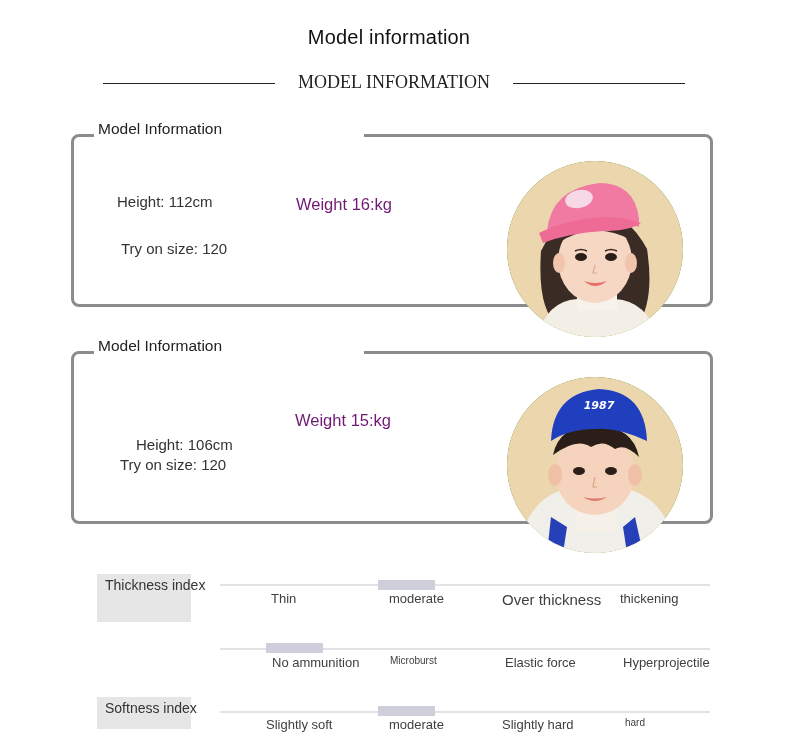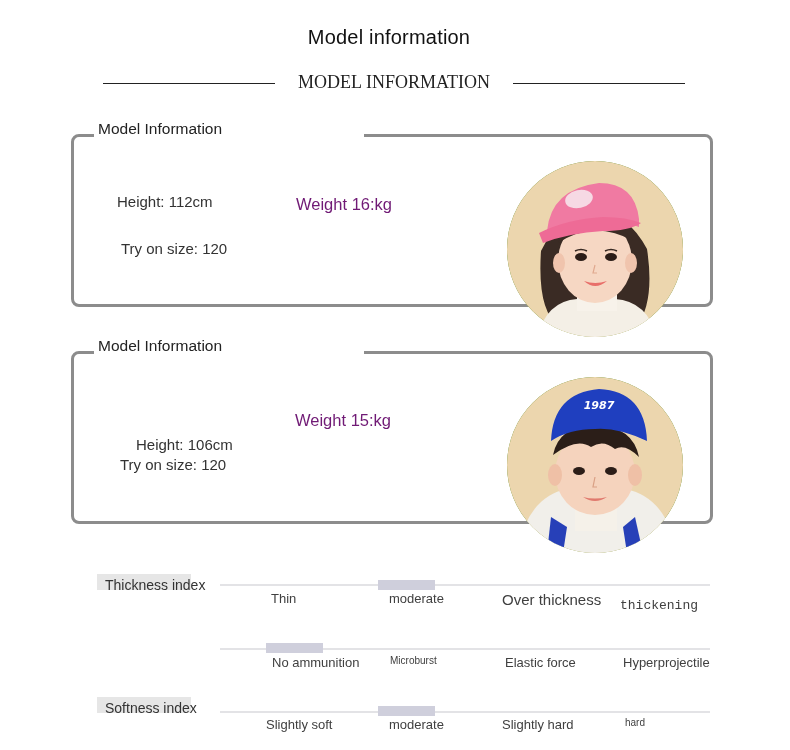--- a/index.html
+++ b/index.html
@@ -38,21 +38,21 @@
     .avatar {
       position: absolute; width: 176px; height: 176px; border-radius: 50%;
       background: #4d7c0f; overflow: hidden;
     }
     .avatar-1 { left: 507px; top: 161px; }
     .avatar-2 { left: 507px; top: 377px; }
     .avatar svg { width: 176px; height: 176px; display: block; }
 
     .index-row { position: absolute; left: 95px; width: 615px; height: 36px; }
     .index-label {
-      position: absolute; left: 2px; top: 0; width: 94px; height: 16px; background: #e6e6e6;
+      position: absolute; left: 2px; top: 0; width: 94px; height: 48px; background: #e6e6e6;
       font-size: 14px; color: #333; padding-left: 8px; line-height: 22px; white-space: nowrap;
     }
     .index-track { position: absolute; left: 125px; right: 0; height: 2px; background: #e3e3e6; }
     .index-marker { position: absolute; width: 57px; height: 10px; background: #cfcfdc; }
     .index-opt { position: absolute; font-size: 13px; color: #404040; white-space: nowrap; }
   </style>
 </head>
 <body>
 
 <div class="title">Model information</div>
@@ -129,33 +129,33 @@
   </svg>
 </div>
 
 <div class="index-row" style="top:574px;">
   <div class="index-label">Thickness index</div>
   <div class="index-track" style="top:10px;"></div>
   <div class="index-marker" style="left:283px; top:6px;"></div>
   <div class="index-opt" style="left:176px; top:17px;">Thin</div>
   <div class="index-opt" style="left:294px; top:17px;">moderate</div>
   <div class="index-opt" style="left:407px; top:17px; font-size:15px;">Over thickness</div>
-  <div class="index-opt" style="left:525px; top:24px;font-family:Liberation Mono, monospace;">thickening</div>
+  <div class="index-opt" style="left:525px; top:17px;">thickening</div>
 </div>
 
 <div class="index-row" style="top:635px;">
   <div class="index-track" style="top:13px;"></div>
   <div class="index-marker" style="left:171px; top:8px;"></div>
   <div class="index-opt" style="left:177px; top:20px;">No ammunition</div>
   <div class="index-opt" style="left:295px; top:20px; font-size:10px;">Microburst</div>
   <div class="index-opt" style="left:410px; top:20px;">Elastic force</div>
   <div class="index-opt" style="left:528px; top:20px;">Hyperprojectile</div>
 </div>
 
 <div class="index-row" style="top:697px;">
-  <div class="index-label" style="height:16px;">Softness index</div>
+  <div class="index-label" style="height:32px;">Softness index</div>
   <div class="index-track" style="top:14px;"></div>
   <div class="index-marker" style="left:283px; top:9px;"></div>
   <div class="index-opt" style="left:171px; top:20px;">Slightly soft</div>
   <div class="index-opt" style="left:294px; top:20px;">moderate</div>
   <div class="index-opt" style="left:407px; top:20px;">Slightly hard</div>
   <div class="index-opt" style="left:530px; top:20px; font-size:10px;">hard</div>
 </div>
 
 </body></html>

